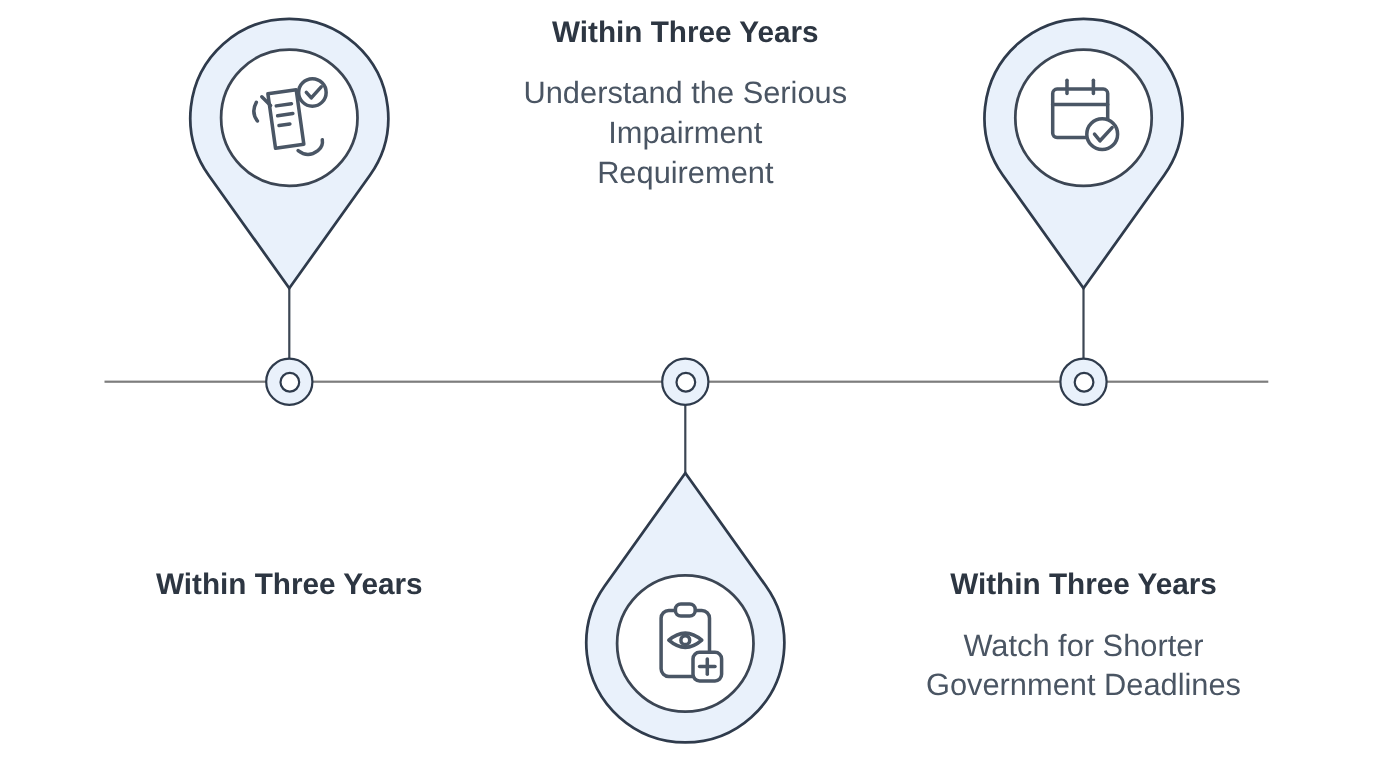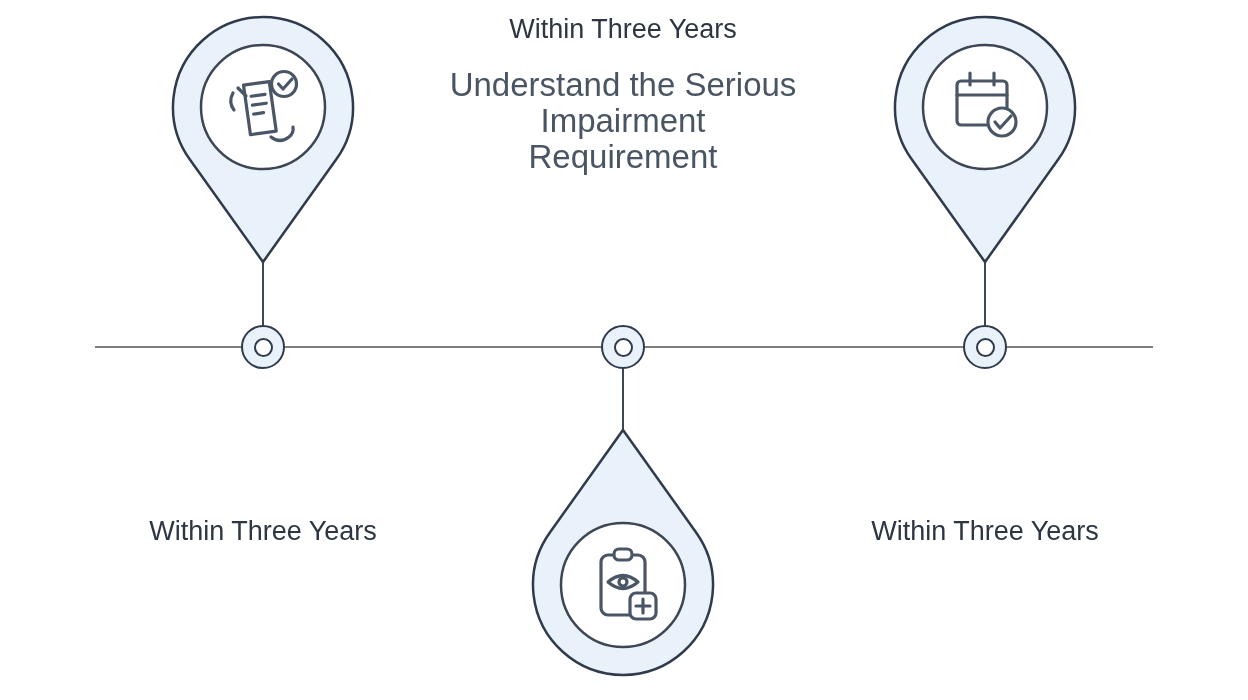--- a/index.html
+++ b/index.html
@@ -68,26 +68,26 @@
   }
   .icon .fillw { fill: #ffffff; }
 
   
   .label {
     position: absolute;
     text-align: center;
   }
   .label .heading {
     font-size: 27px;
-    font-weight: 400;
+    font-weight: 700;
     color: #2d3642;
     margin-bottom: 22px;
   }
   .label .desc {
-    font-size: 33px;
+    font-size: 28px;
     line-height: 36px;
     color: #4a5563;
     white-space: pre-line;
   }
 </style>
 </head>
 <body>
 
 <div class="canvas">
 
@@ -164,15 +164,17 @@
 Impairment
 Requirement</div>
   </div>
 
   <div class="label" style="left:63px; top:516px; width:400px;">
     <div class="heading">Within Three Years</div>
   </div>
 
   <div class="label" style="left:785px; top:516px; width:400px;">
     <div class="heading">Within Three Years</div>
+    <div class="desc">Watch for Shorter
+Government Deadlines</div>
   </div>
 
 </div>
 
 </body></html>

